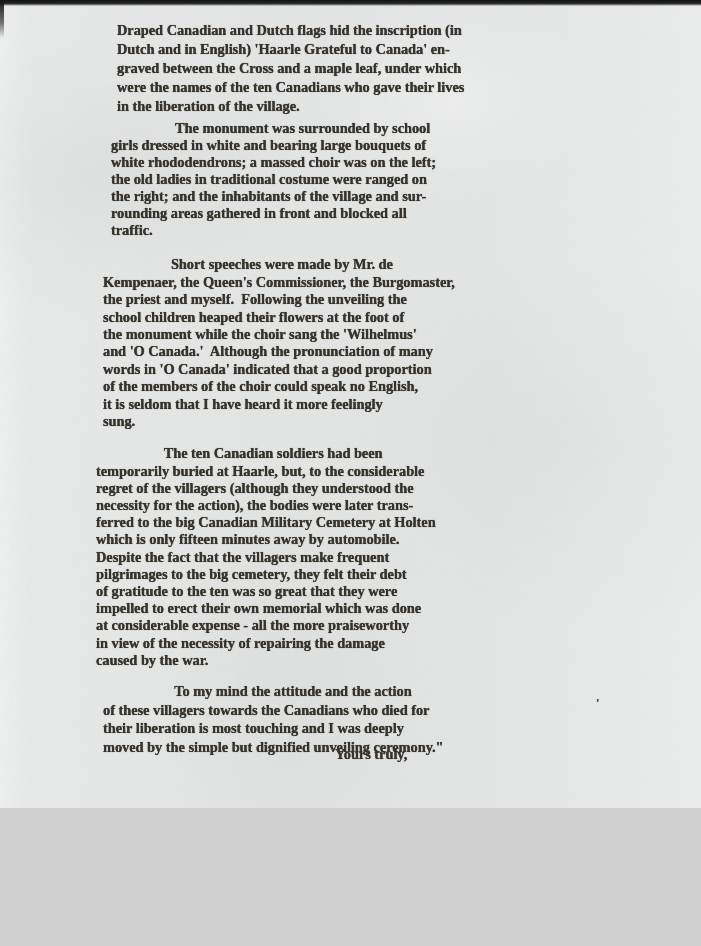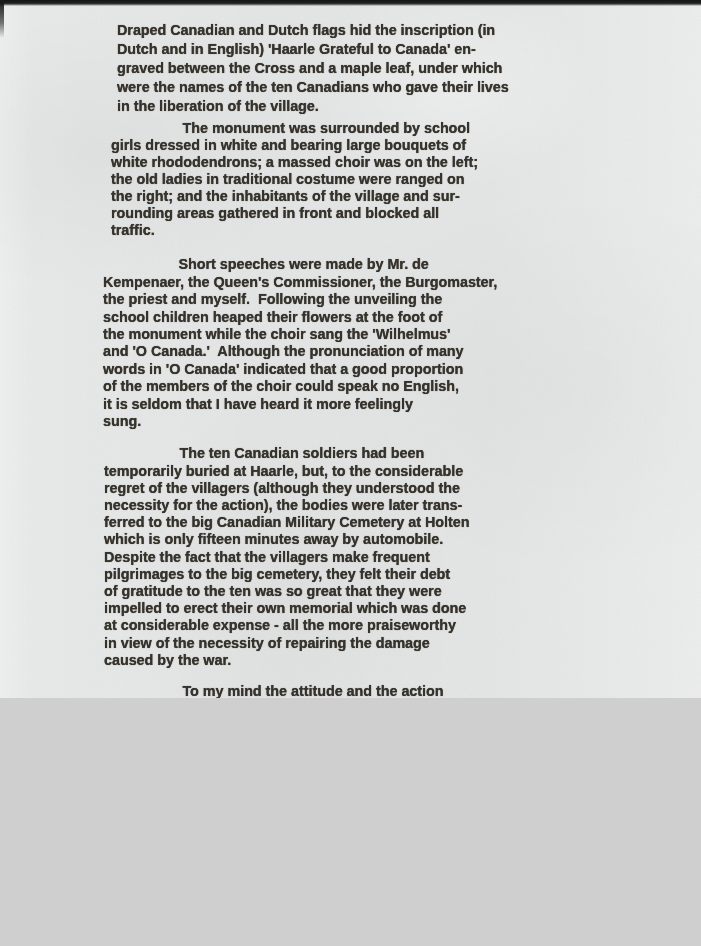--- a/index.html
+++ b/index.html
@@ -1,29 +1,29 @@
 <!DOCTYPE html>
 <html><head>
 <meta charset="utf-8">
 <style>
   html, body { margin: 0; padding: 0; background: #cfcfcf; }
   #scan {
     position: relative;
     width: 701px;
-    height: 698px;
+    height: 808px;
     overflow: hidden;
     background-color: #e8e9e9;
     background-image:
       radial-gradient(ellipse 320px 220px at 14% 22%, rgba(0,0,0,0.03), transparent 65%),
       radial-gradient(ellipse 420px 300px at 82% 55%, rgba(0,0,0,0.025), transparent 65%),
       radial-gradient(ellipse 260px 360px at 42% 86%, rgba(0,0,0,0.025), transparent 65%),
       radial-gradient(ellipse 200px 150px at 65% 12%, rgba(255,255,255,0.35), transparent 70%),
       linear-gradient(90deg, rgba(255,255,255,0.30) 0%, rgba(255,255,255,0) 5%,
                       rgba(0,0,0,0.015) 35%, rgba(0,0,0,0.015) 70%, rgba(255,255,255,0.18) 100%);
-    font-family: Liberation Sans, sans-serif;
+    font-family: Liberation Serif, serif;
   }
   .noise-overlay {
     position: absolute; inset: 0; width: 100%; height: 100%;
     pointer-events: none; opacity: 0.55;
   }
   .top-edge {
     position: absolute; left: 0; top: 0; width: 701px; height: 6px;
     background: linear-gradient(to bottom, #141414 0%, #222 55%, rgba(40,40,40,0.55) 80%, rgba(60,60,60,0) 100%);
   }
   .corner-edge {
@@ -35,21 +35,21 @@
     white-space: pre;
     font-weight: bold;
     font-size: 14.3px;
     color: #36332c;
     text-shadow: 0 0 0.8px rgba(52,49,42,0.85), 0.3px 0.3px 0.4px rgba(52,49,42,0.4);
     letter-spacing: 0;
   }
   .para-1 { left: 117px; top: 7px;   line-height: 19px;   }
   .para-2 { left: 111px; top: 106px; line-height: 16.9px; }
   .para-3 { left: 103px; top: 242px; line-height: 17.4px; }
-  .para-4 { left: 104px; top: 431px; line-height: 17.2px; }
+  .para-4 { left: 96px; top: 431px; line-height: 17.2px; }
   .para-5 { left: 103px; top: 668px; line-height: 18.6px; }
   .closing { left: 335px; top: 732px; }
   .signer-title { left: 328px; top: 886px; }
   .signer-dept  { left: 259px; top: 905px; }
   .ink-speck { left: 596px; top: 696px; font-size: 12px; color: #5a564e; }
   .signature-svg {
     position: absolute; left: 290px; top: 805px; width: 230px; height: 95px;
   }
   .signature-svg path { fill: none; stroke: #222433; stroke-width: 2.2; stroke-linecap: round; stroke-linejoin: round; opacity: 0.92; }
   .signature-svg .dot { fill: #222433; stroke: none; opacity: 0.92; }

